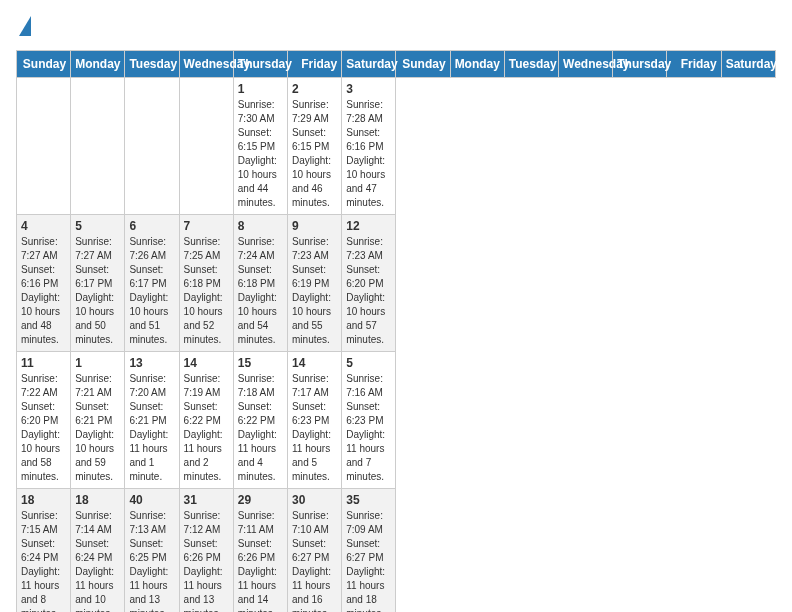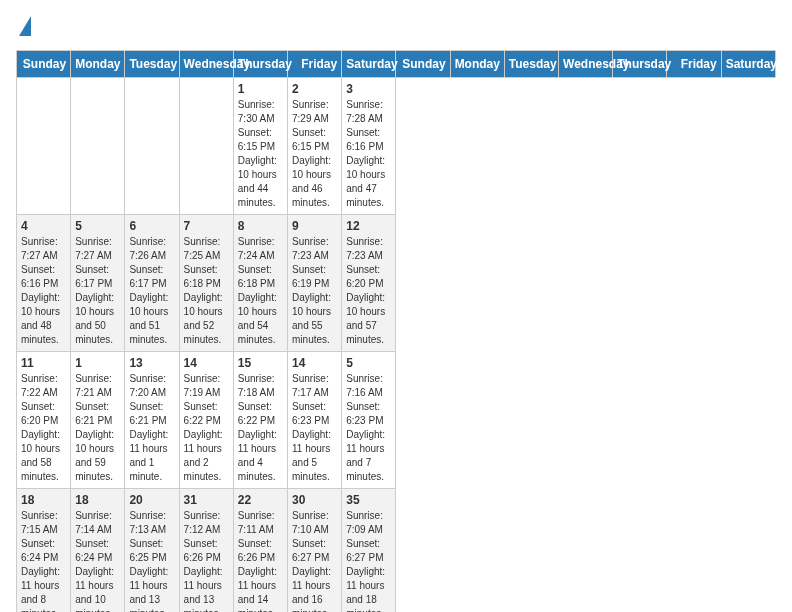--- a/index.html
+++ b/index.html
@@ -215,29 +215,29 @@
       <tr>
         <td>
           <div class="day-number">18</div>
           <div class="day-info">Sunrise: 7:15 AM<br>Sunset: 6:24 PM<br>Daylight: 11 hours<br>and 8 minutes.</div>
         </td>
         <td>
           <div class="day-number">18</div>
           <div class="day-info">Sunrise: 7:14 AM<br>Sunset: 6:24 PM<br>Daylight: 11 hours<br>and 10 minutes.</div>
         </td>
         <td>
-          <div class="day-number">20</div>
+          <div class="day-number">40</div>
           <div class="day-info">Sunrise: 7:13 AM<br>Sunset: 6:25 PM<br>Daylight: 11 hours<br>and 13 minutes.</div>
         </td>
         <td>
           <div class="day-number">31</div>
           <div class="day-info">Sunrise: 7:12 AM<br>Sunset: 6:26 PM<br>Daylight: 11 hours<br>and 13 minutes.</div>
         </td>
         <td>
-          <div class="day-number">22</div>
+          <div class="day-number">29</div>
           <div class="day-info">Sunrise: 7:11 AM<br>Sunset: 6:26 PM<br>Daylight: 11 hours<br>and 14 minutes.</div>
         </td>
         <td>
           <div class="day-number">30</div>
           <div class="day-info">Sunrise: 7:10 AM<br>Sunset: 6:27 PM<br>Daylight: 11 hours<br>and 16 minutes.</div>
         </td>
         <td>
           <div class="day-number">35</div>
           <div class="day-info">Sunrise: 7:09 AM<br>Sunset: 6:27 PM<br>Daylight: 11 hours<br>and 18 minutes.</div>
         </td>

